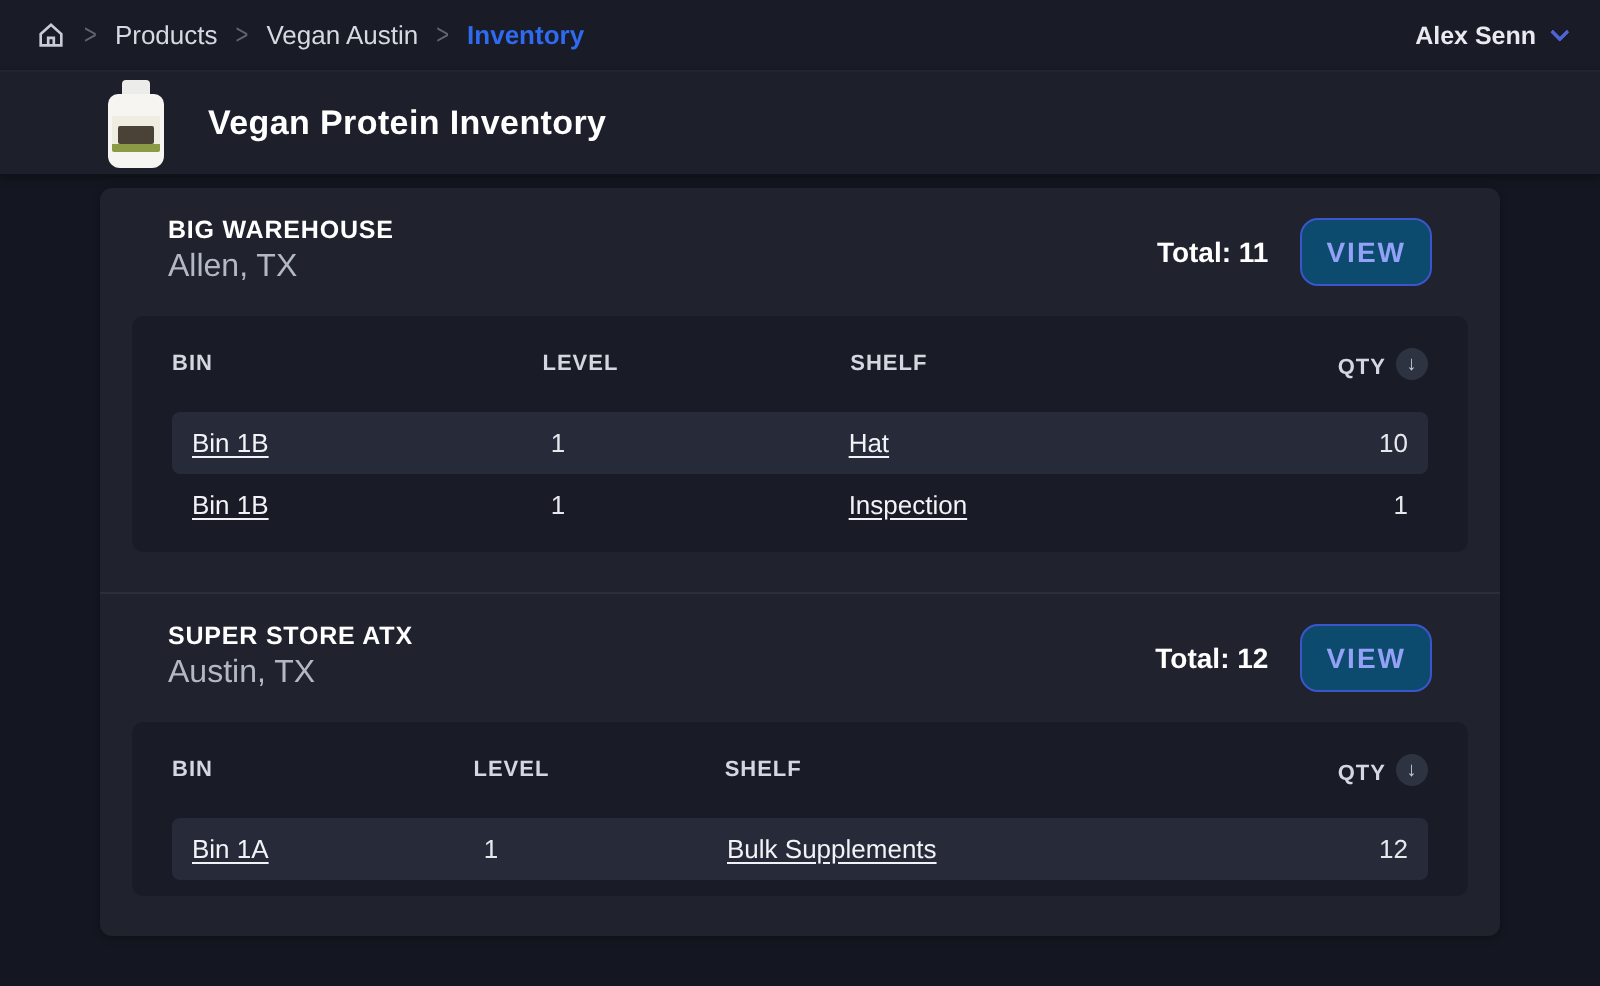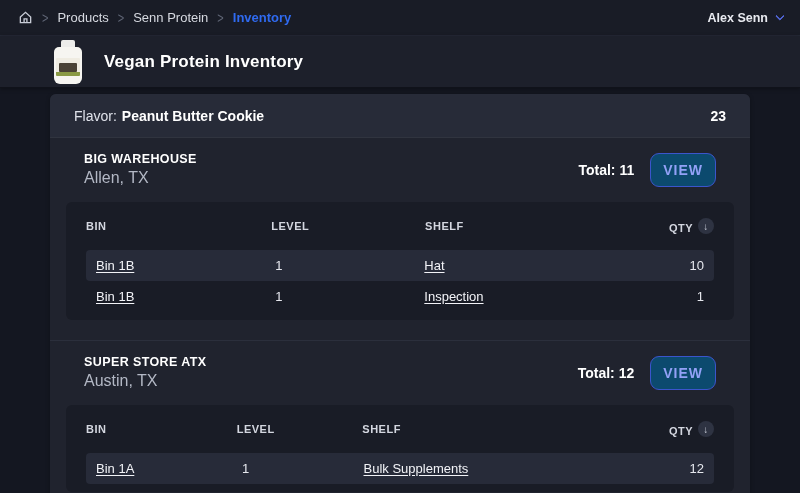--- a/index.html
+++ b/index.html
@@ -95,21 +95,21 @@
   <div class="crumbs">
     <span class="home-icon">
       <svg width="15" height="15" viewBox="0 0 16 16" fill="none" stroke="#c8ccd6" stroke-width="1.4">
         <path d="M2.5 7.5 L8 2.5 L13.5 7.5 V13.5 H2.5 Z"></path>
         <path d="M6.5 13.5 V9.5 H9.5 V13.5"></path>
       </svg>
     </span>
     <span class="crumb-sep">&gt;</span>
     <span class="crumb">Products</span>
     <span class="crumb-sep">&gt;</span>
-    <span class="crumb">Senn Protein</span>
+    <span class="crumb">Vegan Austin</span>
     <span class="crumb-sep">&gt;</span>
     <span class="crumb crumb-active">Inventory</span>
   </div>
   <div class="user">
     <span>Alex Senn</span>
     <span class="chev-down"></span>
   </div>
 </div>
 
 <div class="pagehead">
@@ -120,26 +120,20 @@
         <div class="photo"></div>
         <div class="stripe"></div>
       </div>
   </div>
   <div class="page-title">Vegan Protein Inventory</div>
 </div>
 
 <div class="main">
   <div class="card">
 
-    <div class="flavor-row">
-      <div class="flavor-left">
-        <span>Flavor:</span><span class="flavor-name">Peanut Butter Cookie</span>
-      </div>
-      <div class="flavor-count">23</div>
-    </div>
 
     <div class="wh-section">
       <div class="wh-head">
         <div>
           <div class="wh-name">BIG WAREHOUSE</div>
           <div class="wh-loc">Allen, TX</div>
         </div>
         <div class="wh-right">
           <div class="wh-total">
             <span>Total:</span>

